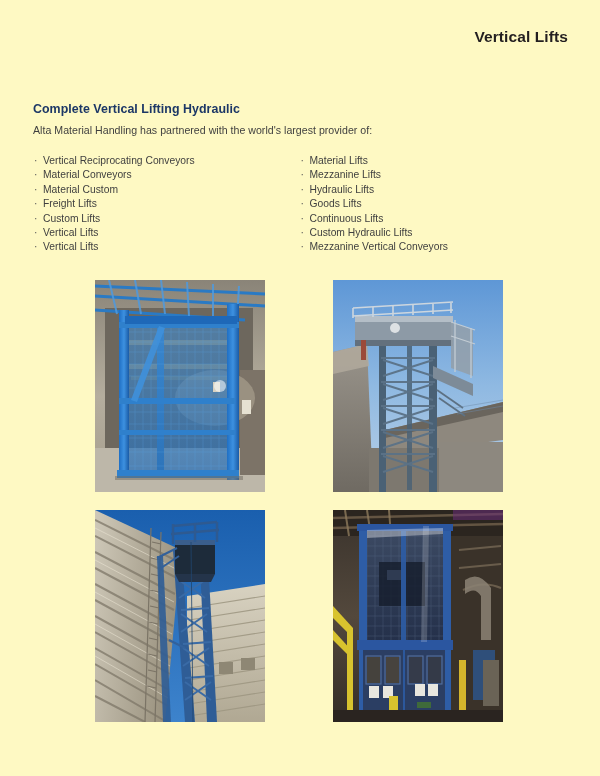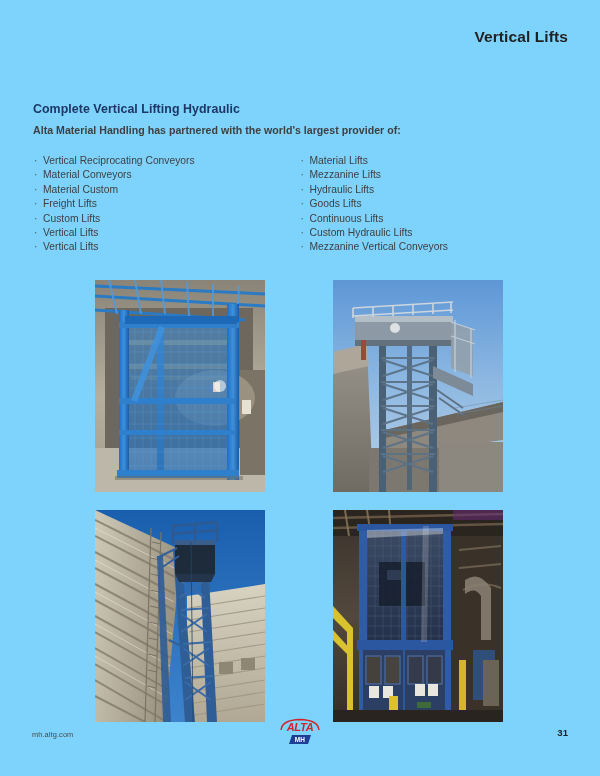--- a/index.html
+++ b/index.html
@@ -11,21 +11,21 @@
     width: 600px;
     height: 776px;
     position: relative;
     font-family: "Liberation Sans", sans-serif;
     color: #3a3a3a;
     overflow: hidden;
   }
   .page {
     position: absolute;
     inset: 0;
-    background: #7dd3fc;
+    background: #fef9c3;
   }
 
   
   .page-header {
     position: absolute;
     top: 28px;
     left: 32px;
     right: 32px;
     height: 26px;
   }
@@ -49,21 +49,20 @@
     color: #1c3766;
     letter-spacing: 0.05px;
   }
   .section-intro {
     position: absolute;
     top: 124px;
     left: 33px;
     font-size: 10.6px;
     color: #3f3f3f;
     letter-spacing: 0.02px;
-    font-weight: bold;
   }
 
   
   .bullet-columns {
     position: absolute;
     top: 154px;
     left: 33px;
     width: 520px;
     display: flex;
     gap: 0px;
@@ -647,31 +646,14 @@
           <rect x="14" y="120" width="6" height="84"></rect>
         </g>
 
         <rect x="56" y="186" width="9" height="24" fill="#d8c32e"></rect>
 
         <rect x="0" y="200" width="170" height="12" fill="#2a2420"></rect>
       </svg>
     </div>
   </div>
 
-  <div class="page-footer">
-    <div class="footer-url">mh.altg.com</div>
-
-    <div class="footer-logo">
-      <svg viewBox="0 0 92 58" aria-hidden="true">
-
-        <text x="46" y="26" text-anchor="middle" font-family="Liberation Sans, sans-serif" font-size="22" font-weight="bold" font-style="italic" fill="#d2232a" letter-spacing="-0.5">ALTA</text>
-
-        <path d="M8 24 Q10 4 46 3 Q82 4 84 24" fill="none" stroke="#d2232a" stroke-width="3"></path>
-
-        <path d="M30 34 L68 34 L62 52 L24 52 Z" fill="#1c3f94"></path>
-        <text x="46" y="48" text-anchor="middle" font-family="Liberation Sans, sans-serif" font-size="13" font-weight="bold" fill="#ffffff" letter-spacing="0.5">MH</text>
-      </svg>
-    </div>
-
-    <div class="footer-page-number">31</div>
-  </div>
 
 </div>
 
 </body></html>

